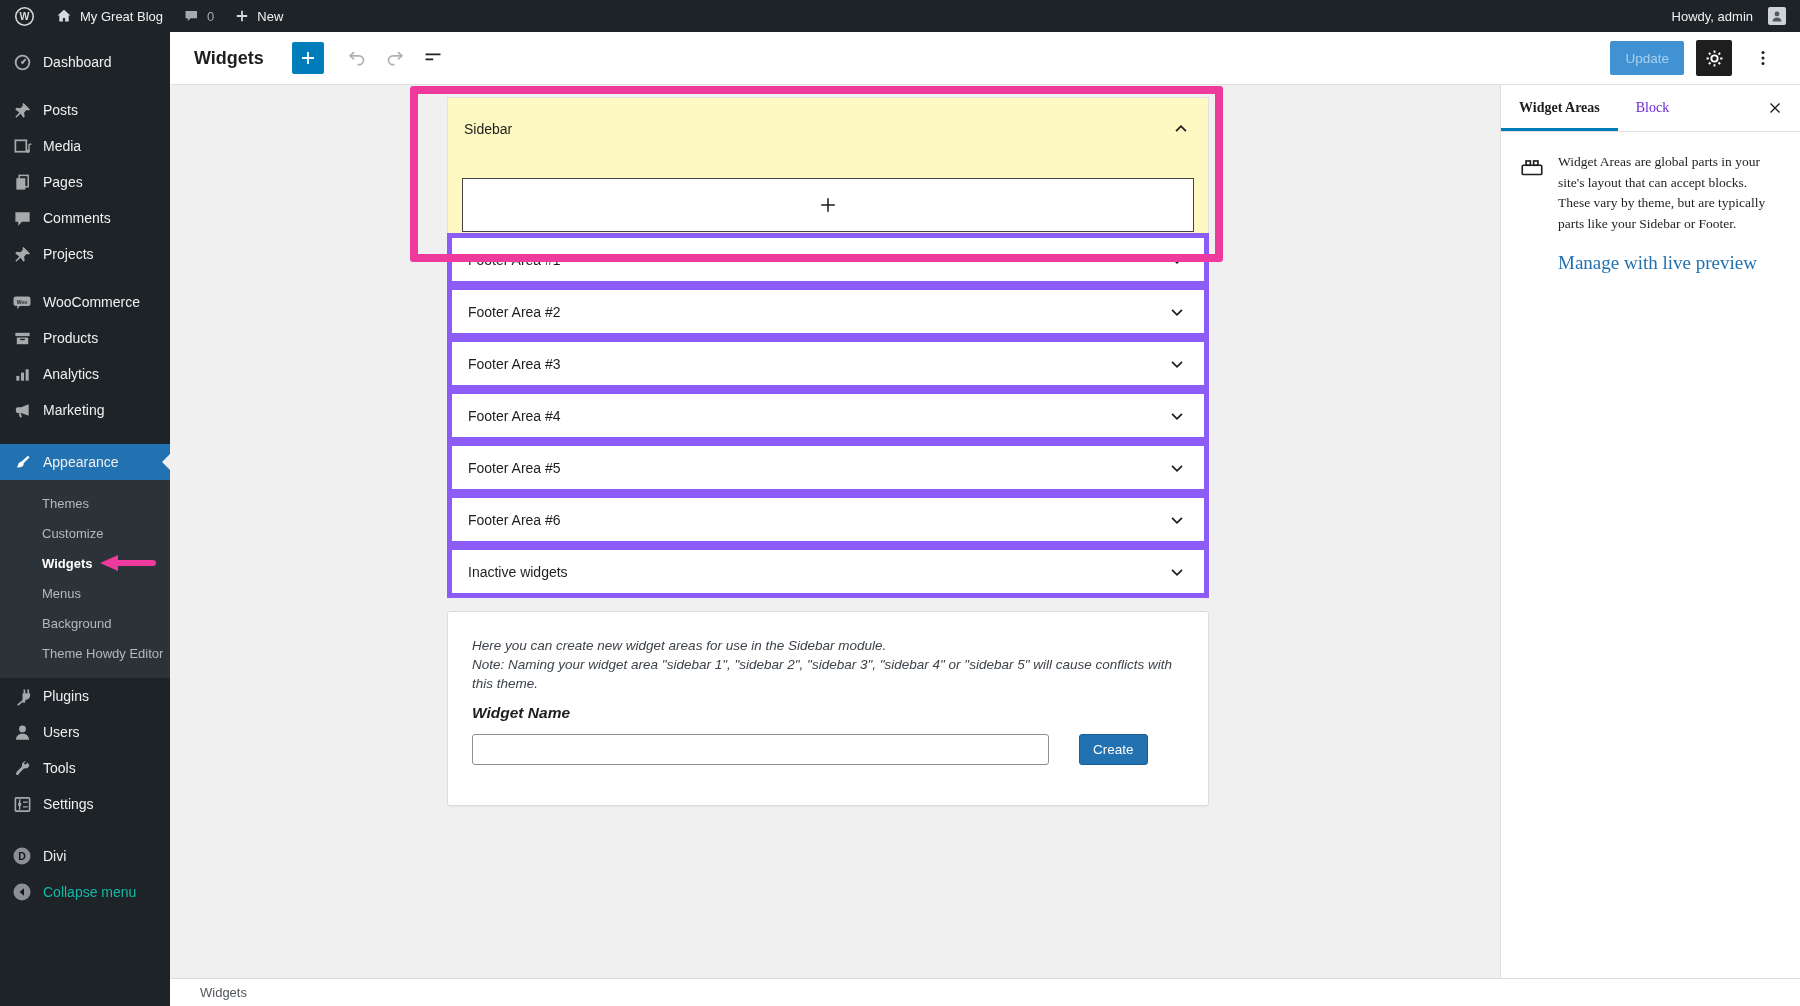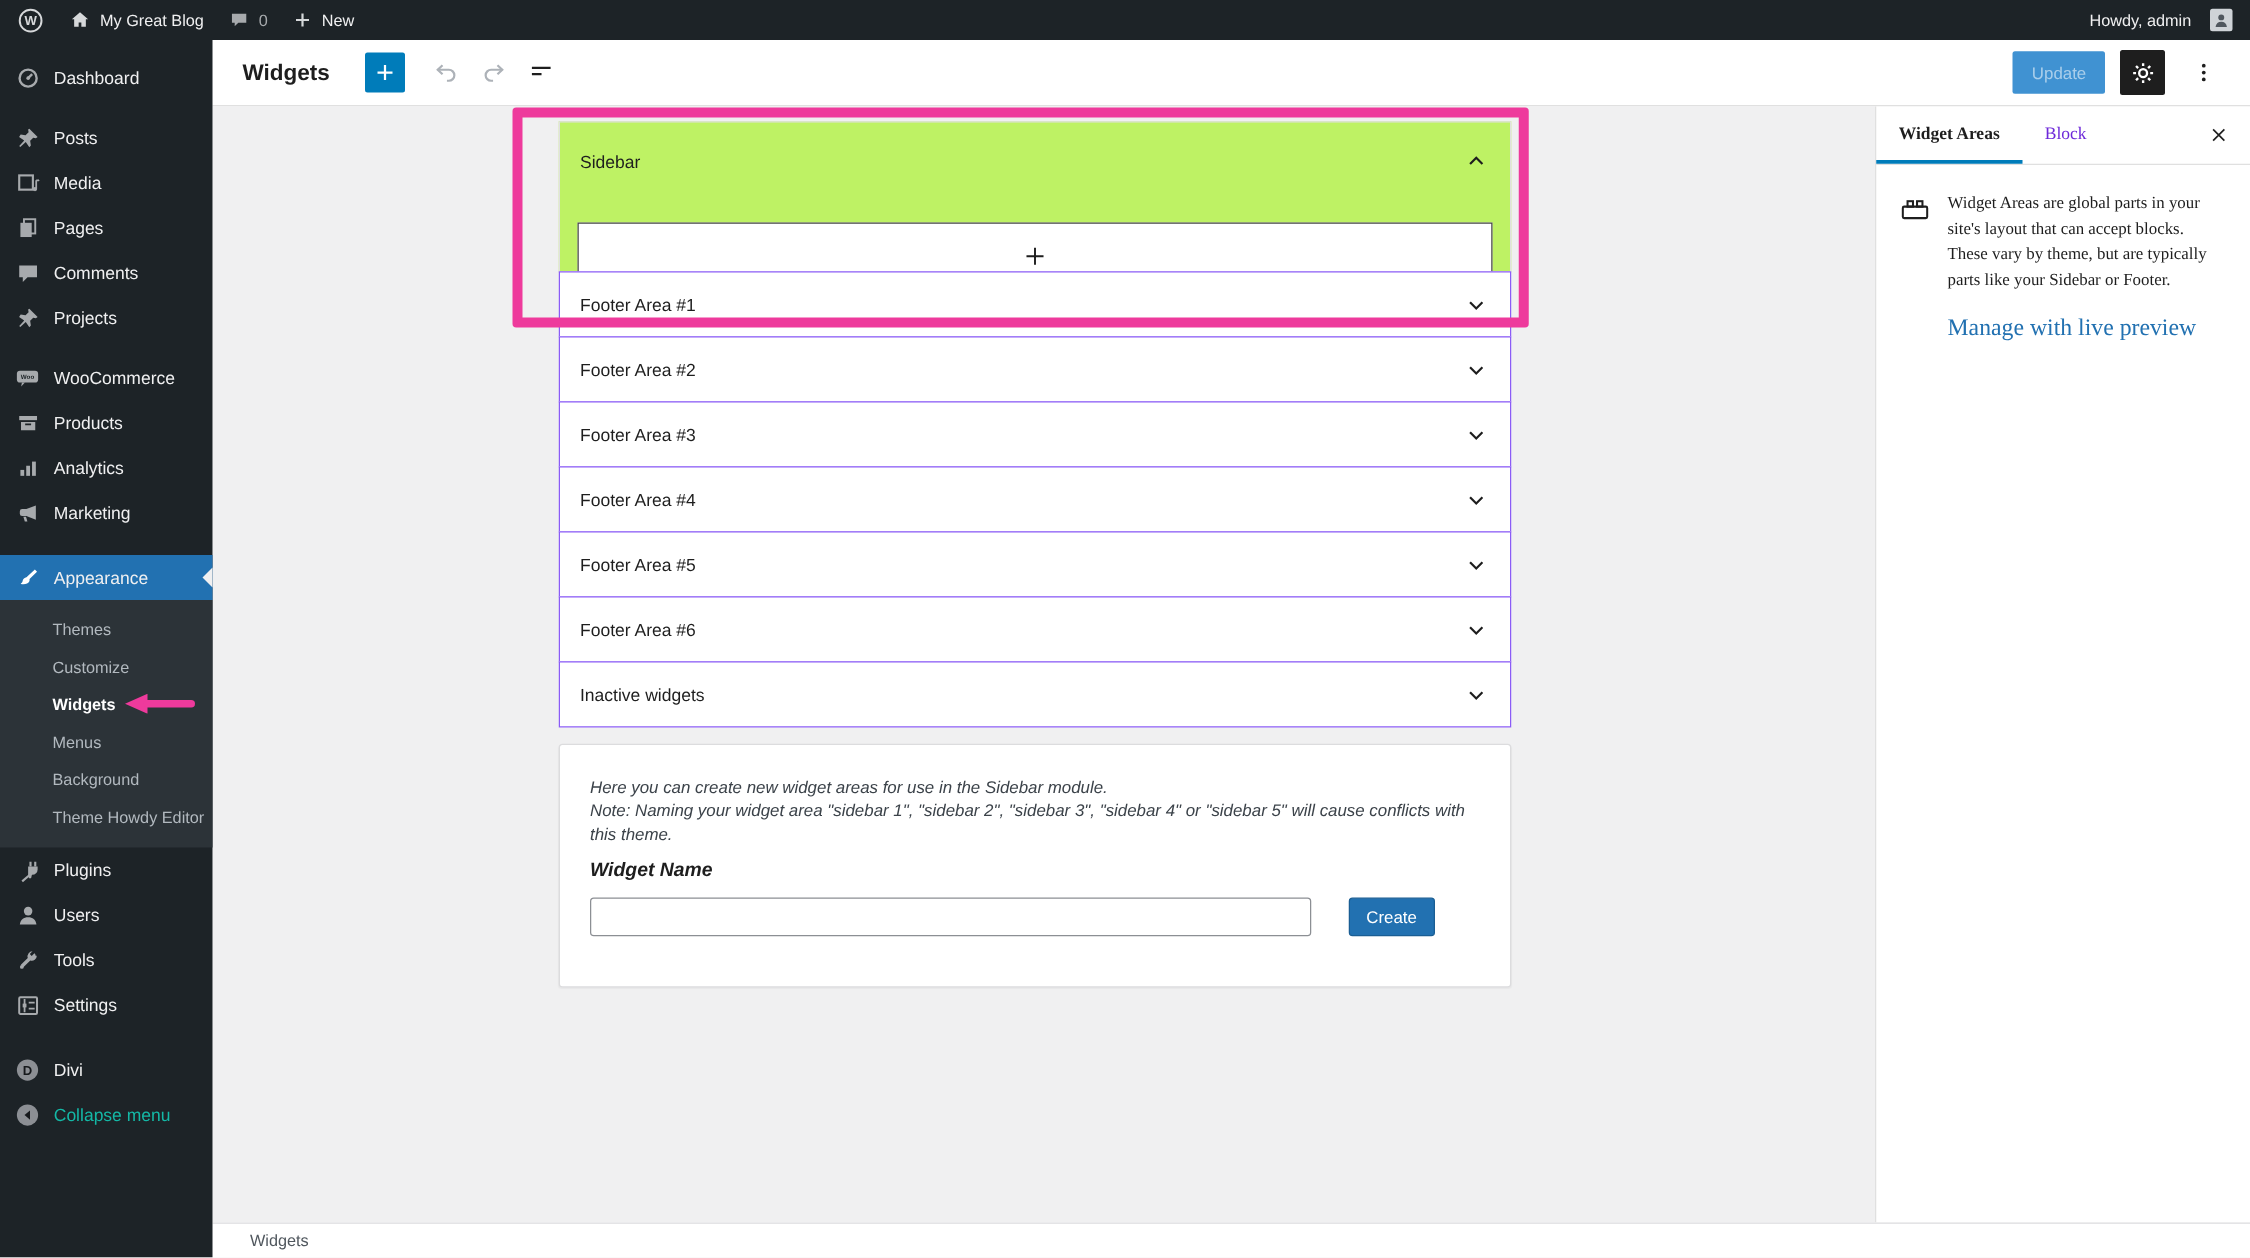--- a/index.html
+++ b/index.html
@@ -43,26 +43,26 @@
   .update-btn { height:34px; padding:0 15px; background:#4092d2; color:rgba(255,255,255,.55); border:none;
     border-radius:2px; font-size:13.5px; font-family:inherit; cursor:default; margin-right:12px; }
   .gear-btn { width:36px; height:36px; background:#1e1e1e; border:none; border-radius:2px;
     display:flex; align-items:center; justify-content:center; cursor:pointer; margin-right:12px; }
 
   
   .canvas { position:absolute; top:85px; left:170px; width:1330px; bottom:28px; background:var(--canvas_gray,#f0f0f1); }
   .pink-box { position:absolute; left:240px; top:1px; width:813px; height:176px;
     border:8px solid var(--highlight_pink,#ee3a9c); border-radius:3px; z-index:10; pointer-events:none; }
   .panels { position:absolute; left:277px; top:12px; width:762px; }
-  .panel-sidebar { background:#bef264; border:1px solid #e0e0e0; height:121px; }
+  .panel-sidebar { background:#fef9c3; border:1px solid #e0e0e0; height:137px; }
   .ph { height:62px; display:flex; align-items:center; justify-content:space-between; padding:0 16px; cursor:pointer; }
   .ph-title { font-size:14px; font-weight:500; color:#1e1e1e; }
   .appender { margin:18px 14px 0; height:54px; border:1px solid #454545; background:#fff;
     display:flex; align-items:center; justify-content:center; cursor:pointer; }
-  .row { height:53px; background:#fff; border:1px solid #8b5cf6; margin-top:-1px;
+  .row { height:53px; background:#fff; border:5px solid #8b5cf6; margin-top:-1px;
     display:flex; align-items:center; justify-content:space-between; padding:0 16px; cursor:pointer; }
   .row-title { font-size:14px; color:#1e1e1e; }
   .create-panel { margin-top:13px; background:#fff; border:1px solid #dcdcde; border-radius:3px;
     padding:24px 24px 40px; box-shadow:0 1px 1px rgba(0,0,0,.04); }
   .create-panel .note { font-style:italic; font-size:13.5px; color:#3c434a; line-height:19px; }
   .wn { font-style:italic; font-weight:bold; font-size:15.5px; color:#1e1e1e; margin-top:11px; margin-bottom:12px; }
   .cp-row { display:flex; align-items:center; }
   .cp-input { width:577px; height:31px; border:1px solid #8c8f94; border-radius:3px; padding:0 8px;
     font-size:14px; font-family:inherit; color:#2c3338; background:#fff; }
   .create-btn { margin-left:30px; height:31px; padding:0 13px; background:var(--accent,#2271b1); color:#fff;

